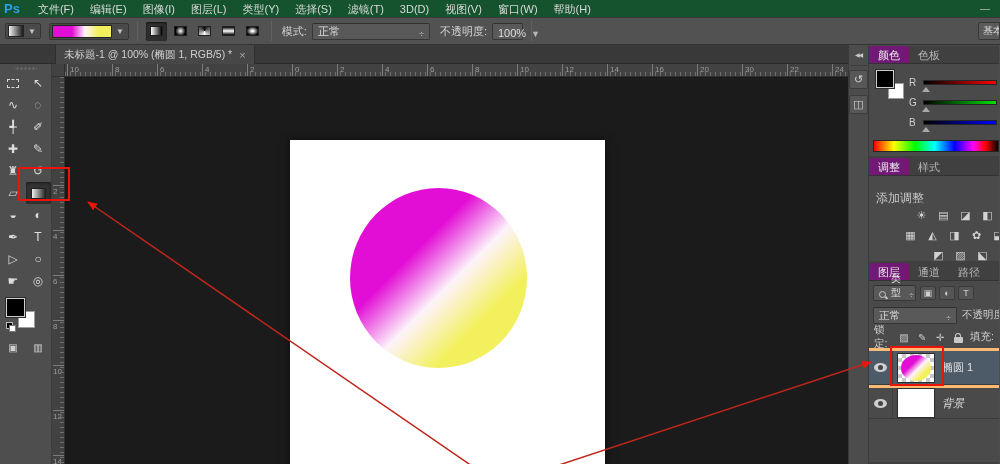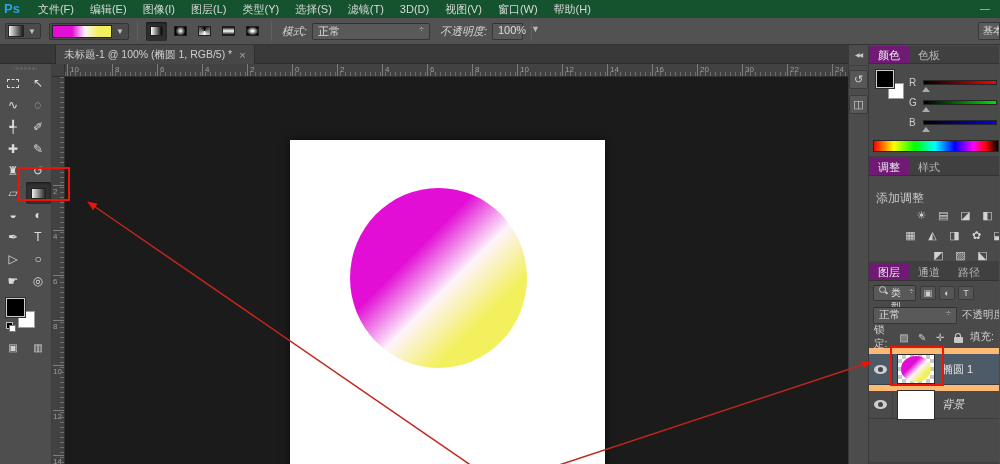--- a/index.html
+++ b/index.html
@@ -22,22 +22,22 @@
   .sep { width:1px; height:20px; background:#3c3c3c; border-right:1px solid #616161; margin:0 8px; }
   .grad-types { display:flex; gap:3px; }
   .gt { width:21px; height:19px; display:flex; align-items:center; justify-content:center; border-radius:2px; }
   .gt.active { background:#2e2e2e; box-shadow:inset 0 1px 2px rgba(0,0,0,.6); }
   .gt-ic { width:13px; height:10px; border:1px solid #1f1f1f; display:block; }
   .gt0 { background:linear-gradient(90deg,#fff,#000); }
   .gt1 { background:radial-gradient(circle at 50% 50%,#fff 0%,#000 75%); }
   .gt2 { background:conic-gradient(from 0deg,#000,#fff,#000); }
   .gt3 { background:linear-gradient(180deg,#000,#fff 50%,#000); }
   .gt4 { background:radial-gradient(#fff 10%,#000 80%); }
-  .opt-label { font-size:11px; color:#d2d2d2; margin:0 5px 0 2px; white-space:nowrap;font-style:italic; }
-  .select { background:#595959; border:1px solid #363636; border-top-color:#303030; border-radius:2px; height:17px; display:flex; align-items:flex-start; padding:0 5px; font-size:11px; color:#dedede; }
+  .opt-label { font-size:11px; color:#d2d2d2; margin:0 5px 0 2px; white-space:nowrap; }
+  .select { background:#595959; border:1px solid #363636; border-top-color:#303030; border-radius:2px; height:17px; display:flex; align-items:flex-end; padding:0 5px; font-size:11px; color:#dedede; }
   .mode-select { width:118px; }
   .opa-select { width:31px; }
   .select .updn { margin-left:auto; color:#b8b8b8; font-size:9px; padding-left:5px; }
   .chk-group { display:flex; align-items:center; }
   .chk { display:flex; align-items:center; gap:4px; margin-right:12px; font-size:11px; color:#d2d2d2; white-space:nowrap; }
   .chk .box { width:11px; height:11px; background:#444; border:1px solid #2b2b2b; border-radius:2px; position:relative; }
   .chk .box.checked::after { content:"\2713"; position:absolute; left:0px; top:-3px; font-size:11px; color:#dcdcdc; }
   .workspace-btn { margin-left:auto; flex:0 0 auto; width:22px; overflow:hidden; white-space:nowrap; background:#5a5a5a; border:1px solid #373737; height:18px; line-height:16px; padding:0 4px; font-size:10px; color:#dcdcdc; border-radius:2px 0 0 2px; }
 
   
@@ -119,21 +119,21 @@
   .f-ic { width:16px; height:14px; border:1px solid #3a3a3a; background:#555; border-radius:2px; display:flex; align-items:center; justify-content:center; font-size:9px; color:#cfcfcf; flex:0 0 auto; }
   .blend-row { display:flex; align-items:center; gap:5px; padding:0 4px; margin-top:4px; height:18px; }
   .blend { width:84px; flex:0 0 auto; font-size:10.5px; }
   .clip-label { font-size:10.5px; color:#cfcfcf; white-space:nowrap; }
   .lock-row { display:flex; align-items:center; gap:6px; padding:0 5px; margin-top:5px; height:16px; font-size:10.5px; color:#cfcfcf; }
   .lk { width:12px; height:13px; display:flex; align-items:center; justify-content:center; font-size:10px; color:#c9c9c9; flex:0 0 auto; }
   .lock-ic { position:relative; width:9px; height:6px; background:#c9c9c9; border-radius:1px; margin-top:5px; }
   .lock-ic::before { content:""; position:absolute; left:1.5px; top:-4px; width:4px; height:4px; border:1.5px solid #c9c9c9; border-bottom:none; border-radius:3px 3px 0 0; }
   .lock-fill { margin-left:auto; }
   .layers-list { margin-top:3px; }
-  .layer-row { height:37px; display:flex; align-items:center; border-top:6px solid #fdba74; border-bottom:1px solid #3b3b3b; }
+  .layer-row { height:37px; display:flex; align-items:center; border-top:3px solid #fdba74; border-bottom:1px solid #3b3b3b; }
   .layer-row.selected { background:#4d5a68; }
   .layer-row.bgrow { height:34px; }
   .eye-box { width:24px; height:100%; border-right:1px solid #3f3f3f; display:flex; align-items:center; justify-content:center; flex:0 0 auto; }
   .eye { width:13px; height:9px; background:#cfcfcf; border-radius:50%; position:relative; }
   .eye::after { content:""; position:absolute; left:4px; top:2px; width:5px; height:5px; border-radius:50%; background:#454545; }
   .thumb { width:38px; height:30px; margin-left:4px; border:1px solid #2d2d2d; background:#fff; position:relative; flex:0 0 auto; }
   .thumb.checker { background-color:#fff;
     background-image:linear-gradient(45deg,#c9c9c9 25%,transparent 25%,transparent 75%,#c9c9c9 75%),
                      linear-gradient(45deg,#c9c9c9 25%,transparent 25%,transparent 75%,#c9c9c9 75%);
     background-size:8px 8px; background-position:0 0,4px 4px; }

